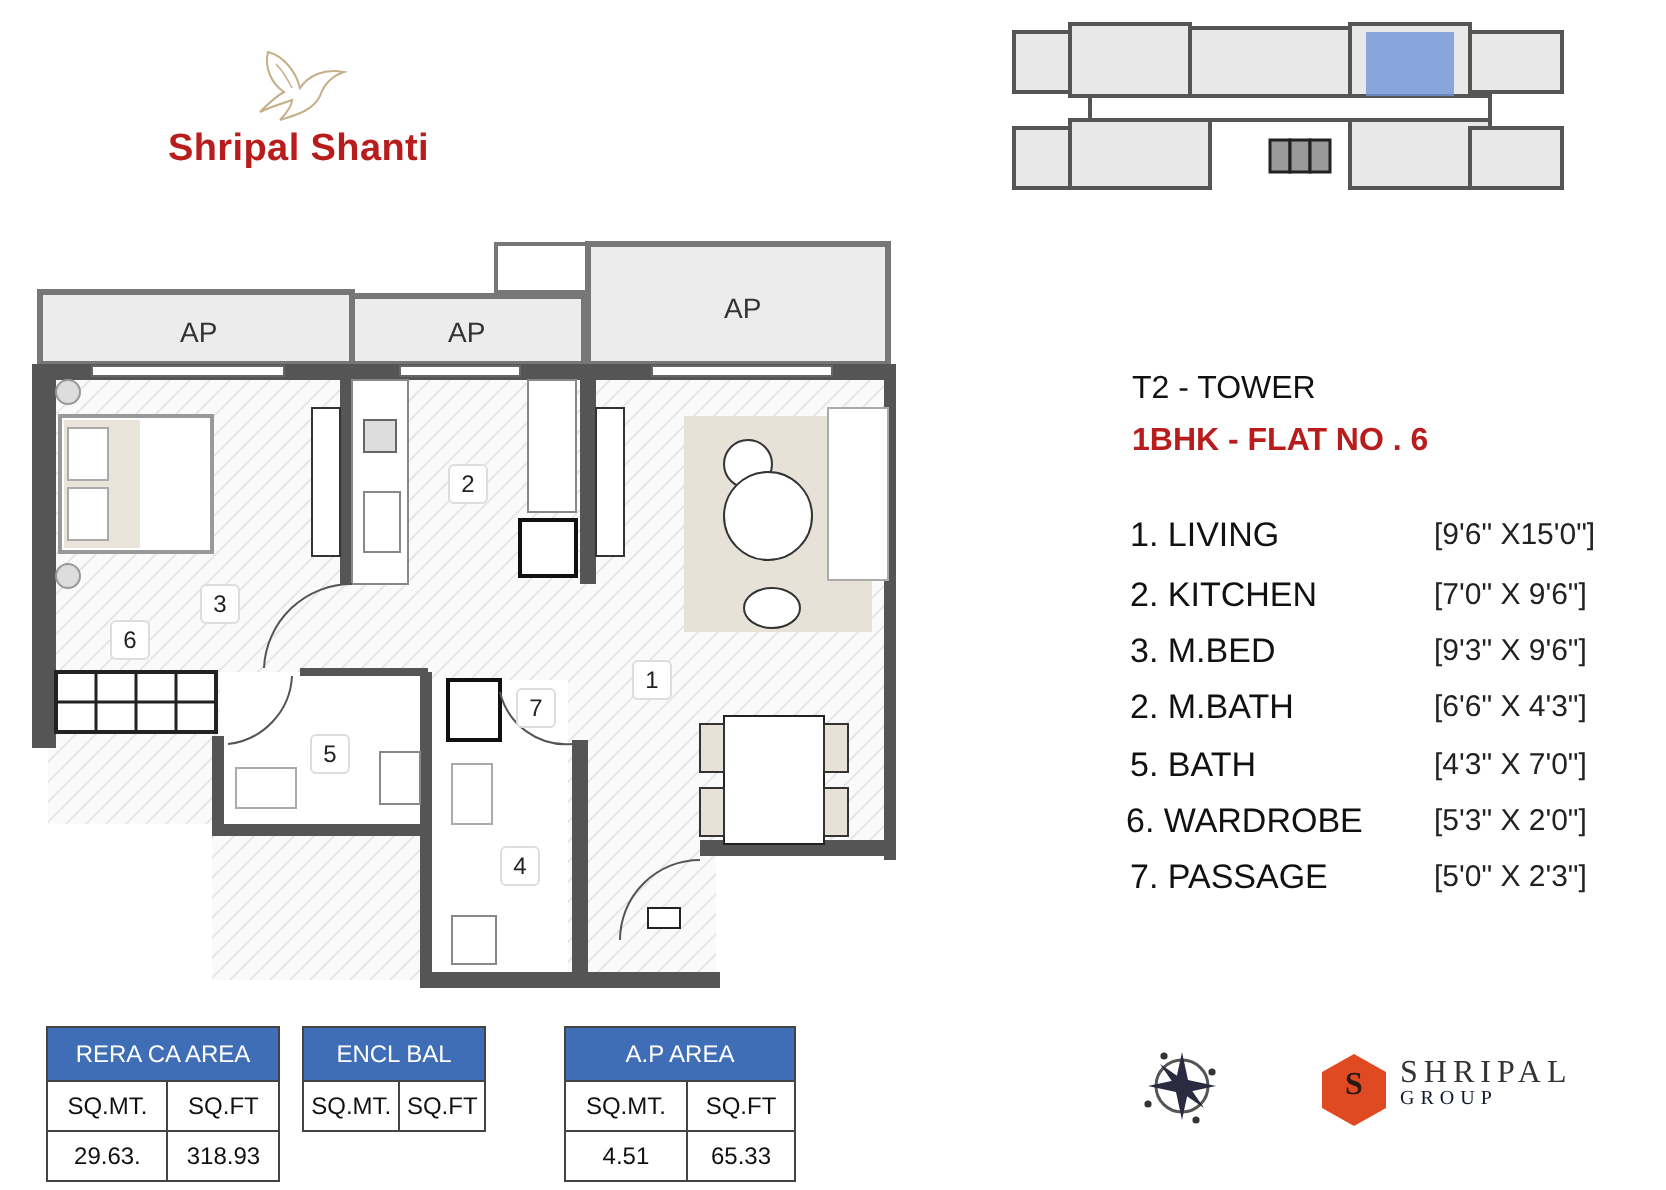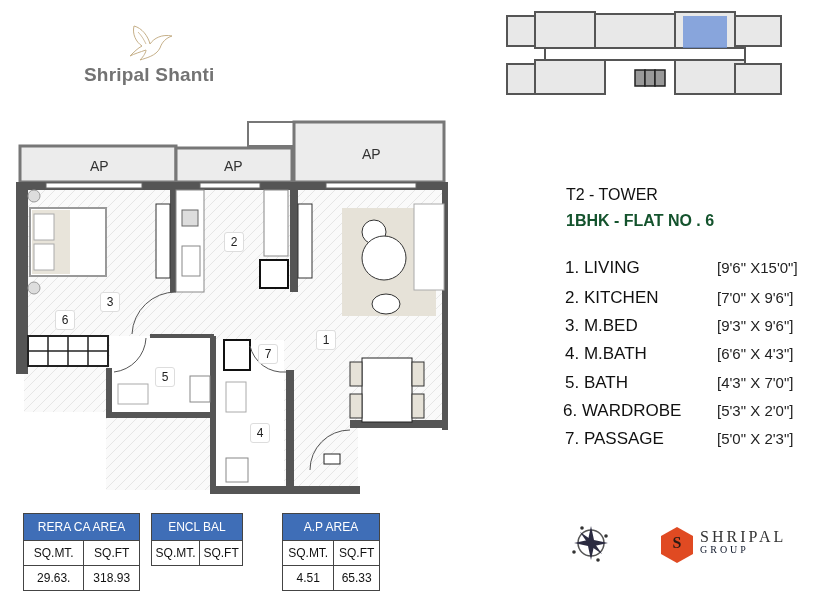--- a/index.html
+++ b/index.html
@@ -1,22 +1,22 @@
 <!DOCTYPE html>
 <html><head>
 <meta charset="utf-8">
 <style>
   html,body{margin:0;padding:0;background:#fff;}
   body{width:833px;height:595px;position:relative;overflow:hidden;font-family:"Liberation Sans",sans-serif;color:#111;}
   .abs{position:absolute;}
   
-  .brand{left:84px;top:64px;font-size:19px;font-weight:bold;color:#737373;letter-spacing:0.2px;}
+  .brand{left:84px;top:64px;font-size:19px;font-weight:bold;color:#b91c1c;letter-spacing:0.2px;}
   
   .tower{left:566px;top:186px;font-size:16px;color:#111;}
-  .flat{left:566px;top:212px;font-size:16px;font-weight:bold;color:#14532d;}
+  .flat{left:566px;top:212px;font-size:16px;font-weight:bold;color:#b91c1c;}
   .rooms{left:540px;top:258px;width:280px;}
   .room-row{position:absolute;left:0;height:24px;font-size:17px;color:#111;width:280px;margin-left:25px;}
   .room-row .rname{position:absolute;left:0;}
   .room-row .rdim{position:absolute;left:152px;font-size:15px;color:#222;top:1px;}
   
   .atable{position:absolute;border:1px solid #444;border-collapse:collapse;font-size:12px;}
   .atable td{border:1px solid #444;text-align:center;height:24px;padding:0;}
   .atable .hd{background:#3f6eb7;color:#fff;font-size:12px;height:26px;}
   
   .plan{left:10px;top:120px;width:450px;height:380px;}
@@ -172,21 +172,21 @@
     </div>
   <div class="room-row" style="top:30px;">
       <span class="rname">2. KITCHEN</span>
       <span class="rdim">[7'0" X 9'6"]</span>
     </div>
   <div class="room-row" style="top:58px;">
       <span class="rname">3. M.BED</span>
       <span class="rdim">[9'3" X 9'6"]</span>
     </div>
   <div class="room-row" style="top:86px;">
-      <span class="rname">4. M.BATH</span>
+      <span class="rname">2. M.BATH</span>
       <span class="rdim">[6'6" X 4'3"]</span>
     </div>
   <div class="room-row" style="top:115px;">
       <span class="rname">5. BATH</span>
       <span class="rdim">[4'3" X 7'0"]</span>
     </div>
   <div class="room-row" style="top:143px;">
       <span class="rname" style="left:-2px;">6. WARDROBE</span>
       <span class="rdim">[5'3" X 2'0"]</span>
     </div>
@@ -215,21 +215,21 @@
   <tbody>
       <tr>
         <td colspan="2" class="hd">ENCL BAL</td>
       </tr>
   <tr>
         <td>SQ.MT.</td>
         <td>SQ.FT</td>
       </tr>
 </tbody>
   </table>
-<table class="atable" style="left:282px;top:513px;width:98px;">
+<table class="atable" style="left:282px;top:513px;width:116px;">
   <tbody>
       <tr>
         <td colspan="2" class="hd">A.P AREA</td>
       </tr>
   <tr>
         <td>SQ.MT.</td>
         <td>SQ.FT</td>
       </tr>
   <tr>
         <td>4.51</td>

